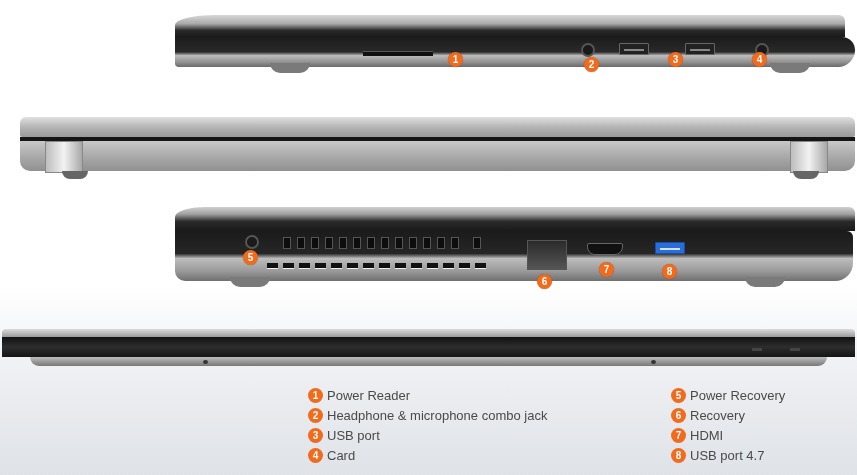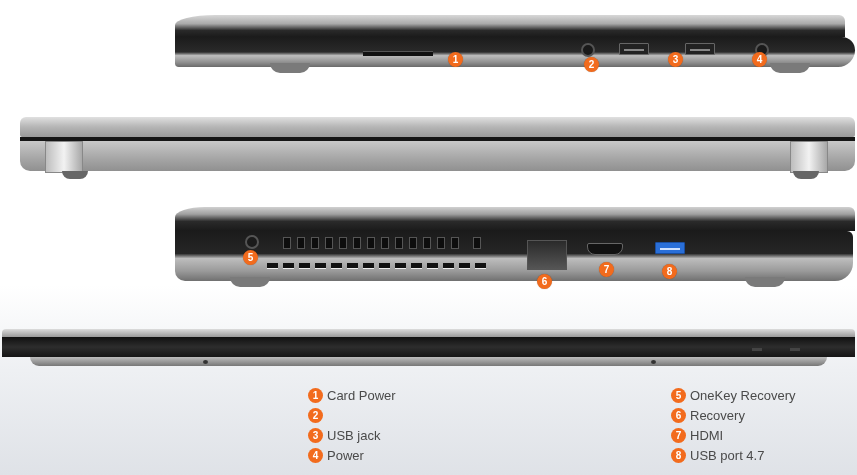--- a/index.html
+++ b/index.html
@@ -161,39 +161,40 @@
   <div class="bot"></div>
   <div class="dot" style="left:203px"></div>
   <div class="dot" style="left:651px"></div>
   <div class="led" style="left:752px"></div>
   <div class="led" style="left:790px"></div>
 </div>
 
 <div class="legend" style="left:308px">
   <div class="legend-item">
     <span class="num">1</span>
-    <span class="txt">Card Power</span>
+    <span class="txt">Power Reader</span>
   </div>
   <div class="legend-item">
     <span class="num">2</span>
+    <span class="txt">Headphone &amp; microphone combo jack</span>
   </div>
   <div class="legend-item">
     <span class="num">3</span>
-    <span class="txt">USB jack</span>
+    <span class="txt">USB port</span>
   </div>
   <div class="legend-item">
     <span class="num">4</span>
-    <span class="txt">Power</span>
+    <span class="txt">Card</span>
   </div>
 </div>
 
 <div class="legend" style="left:671px">
   <div class="legend-item">
     <span class="num">5</span>
-    <span class="txt">OneKey Recovery</span>
+    <span class="txt">Power Recovery</span>
   </div>
   <div class="legend-item">
     <span class="num">6</span>
     <span class="txt">Recovery</span>
   </div>
   <div class="legend-item">
     <span class="num">7</span>
     <span class="txt">HDMI</span>
   </div>
   <div class="legend-item">

